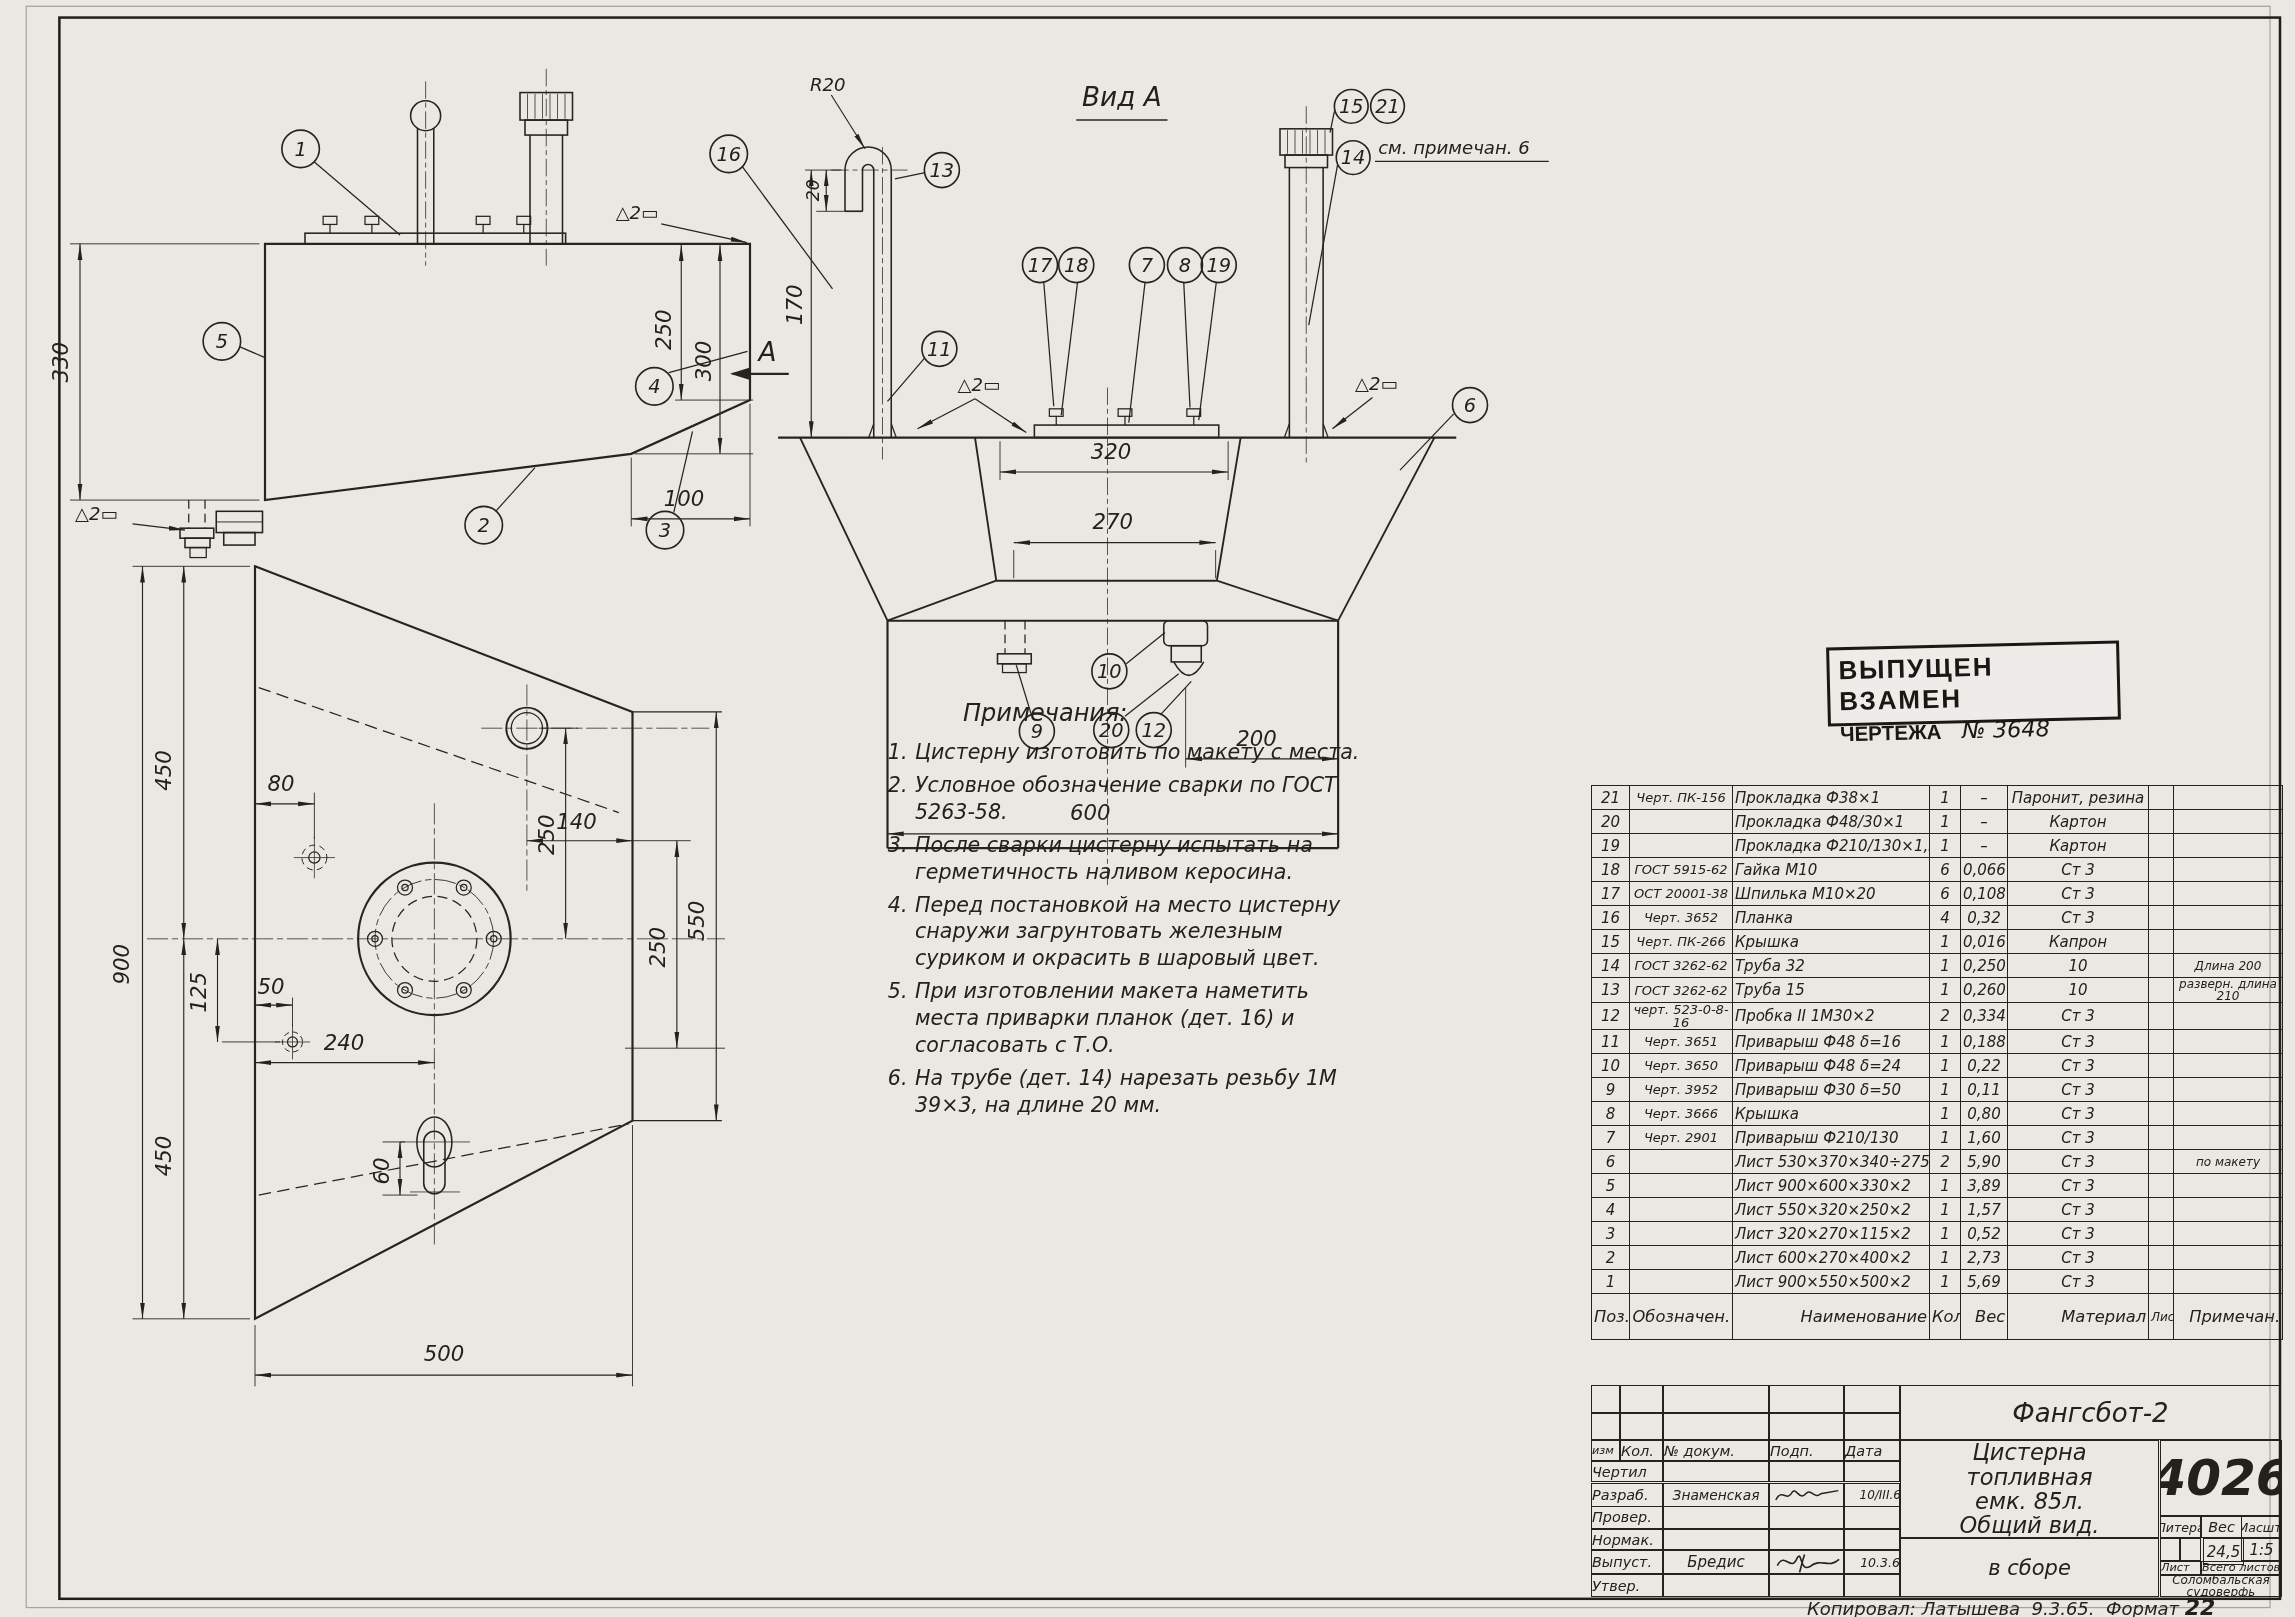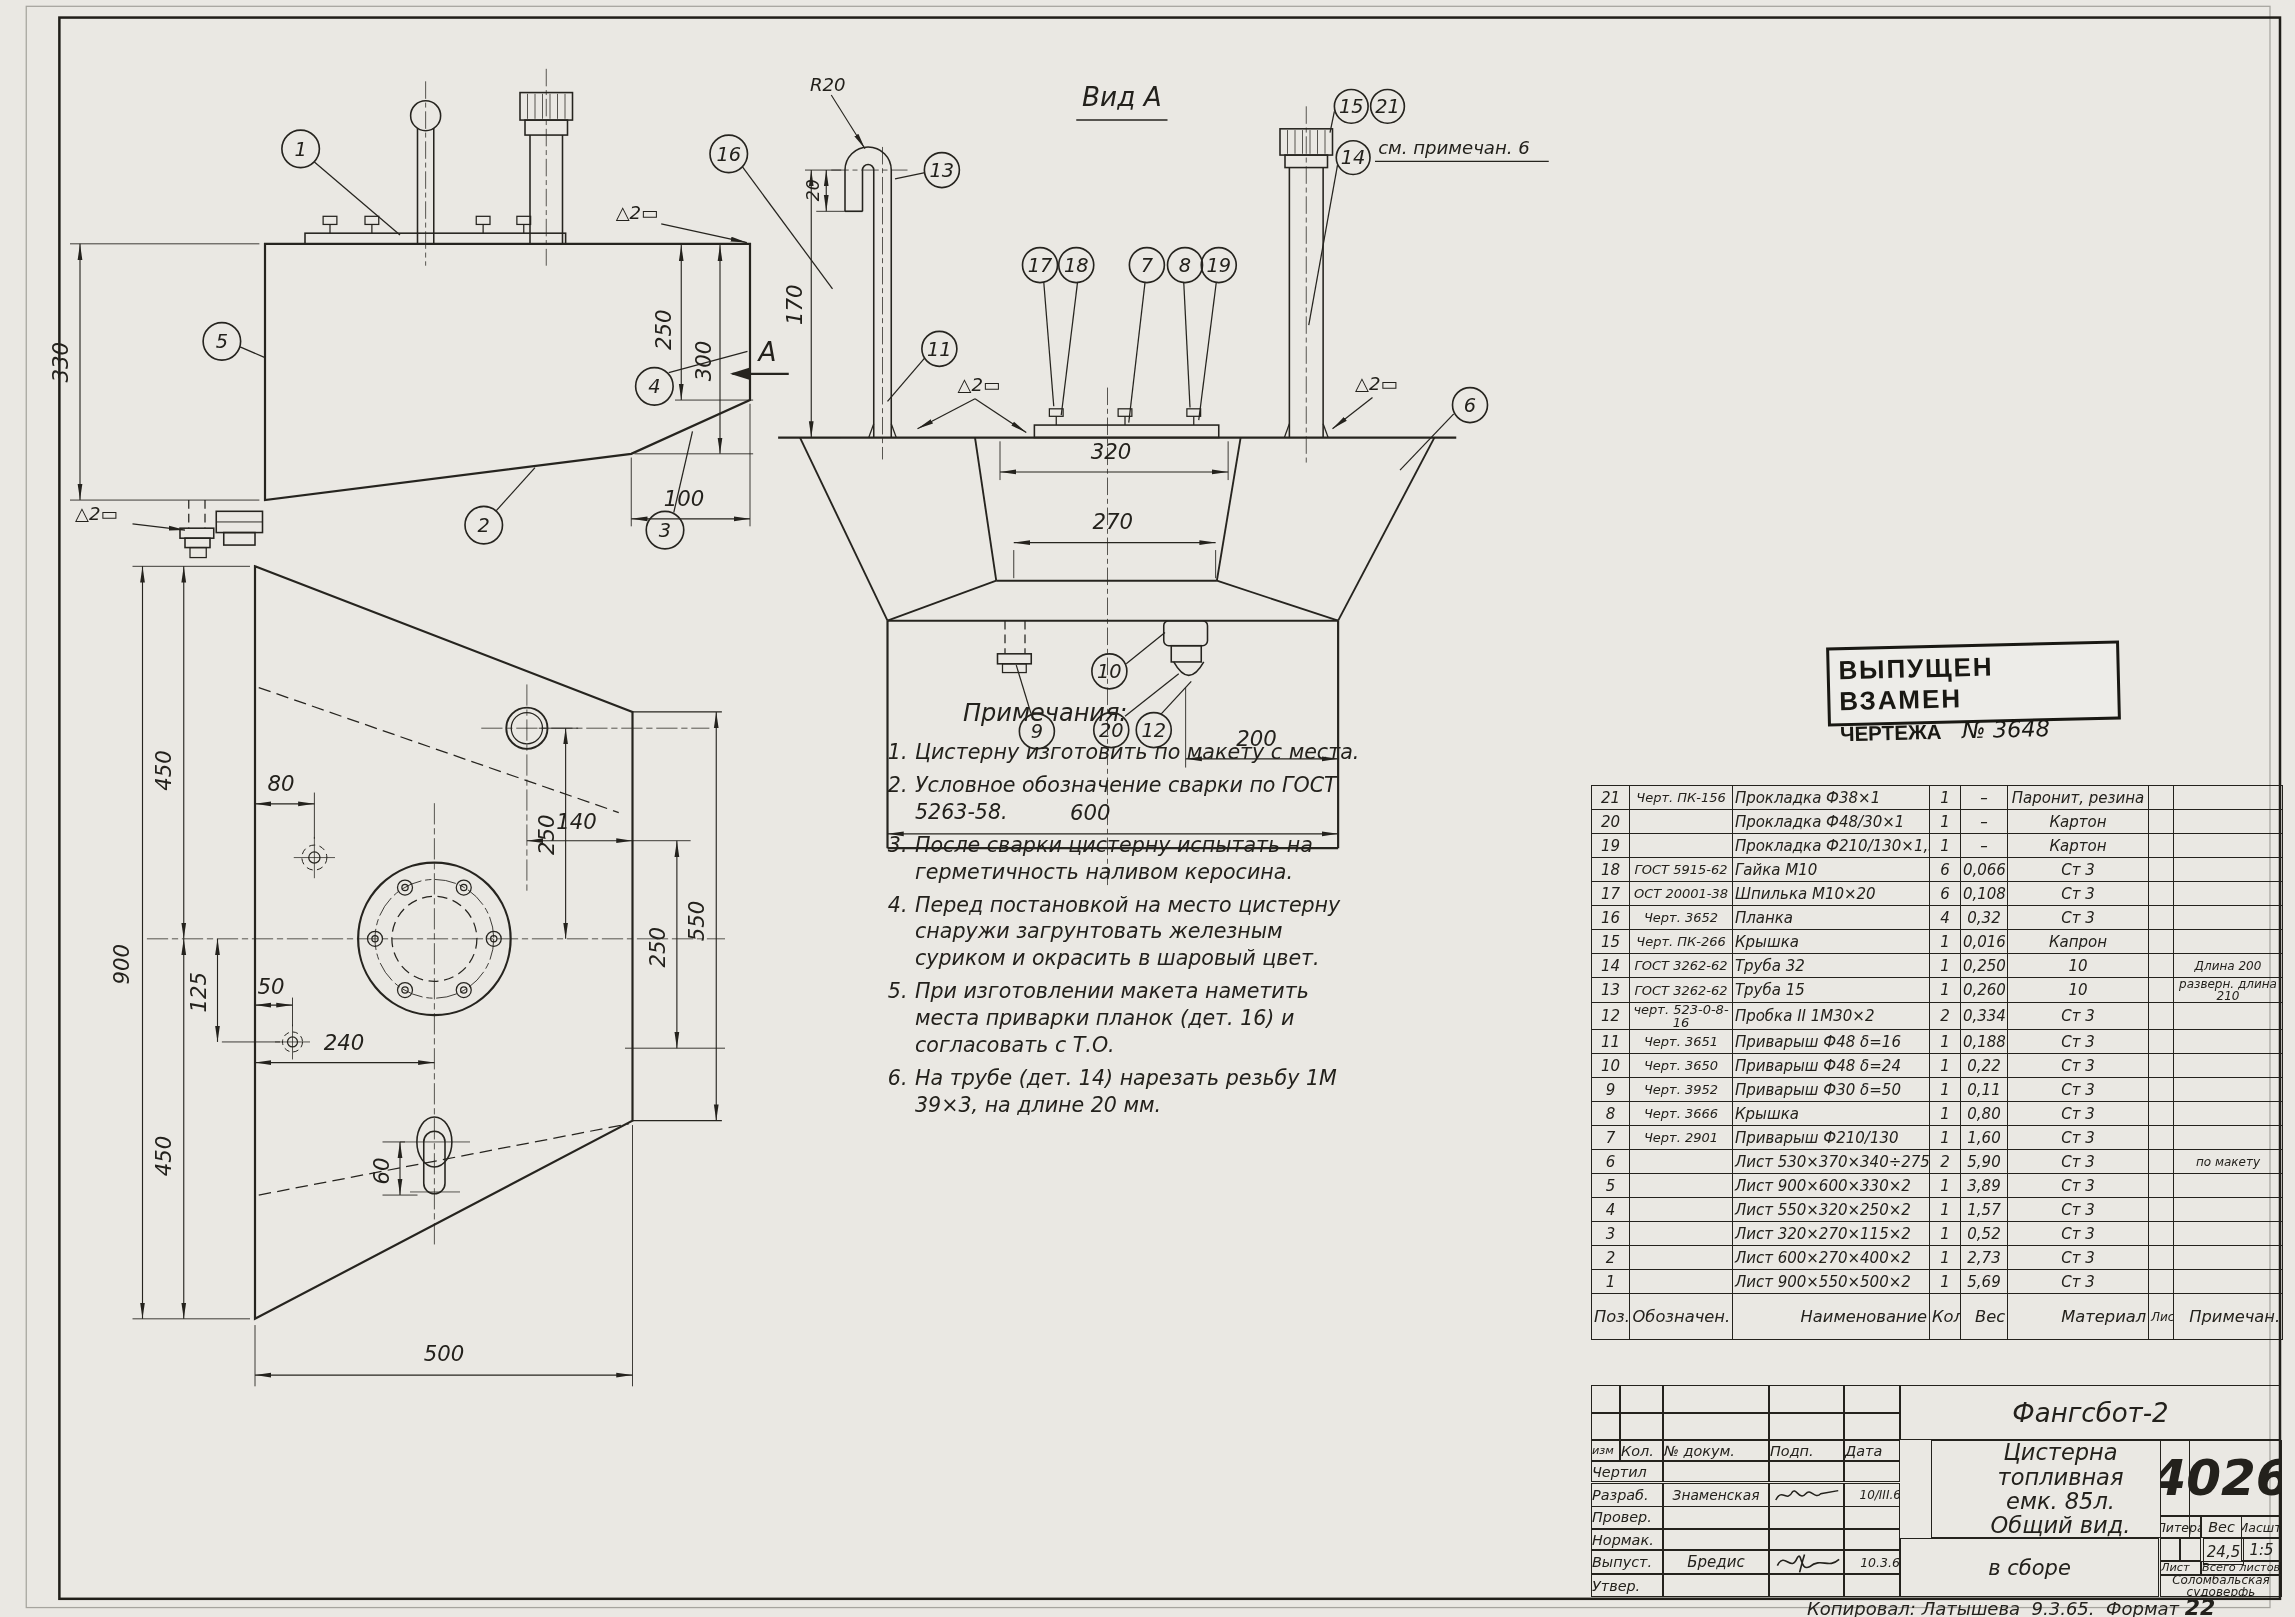--- a/index.html
+++ b/index.html
@@ -35,21 +35,21 @@
   #bom tr.hdr td{height:45px;font-size:16.3px;text-align:right;}
 
   
   #tb{position:absolute;left:1591px;top:1385px;width:691px;height:212px;color:#23211c;}
   .cell{position:absolute;border:1.5px solid #24221d;box-sizing:border-box;display:flex;
         align-items:center;justify-content:center;overflow:hidden;}
   .lab{font:italic 14.4px "DejaVu Sans",sans-serif;justify-content:flex-start;padding-left:0;}
   .ent{font:italic 15px "DejaVu Sans",sans-serif;}
   .dt{font:italic 12px "DejaVu Sans",sans-serif;padding-left:24px;}
   #tb .proj{font:italic 26px "DejaVu Sans",sans-serif;}
-  #tb .ttl{font:italic 22.5px "DejaVu Sans",sans-serif;line-height:1.08;white-space:pre-line;text-align:center;margin-left:31px;}
+  #tb .ttl{font:italic 22.5px "DejaVu Sans",sans-serif;line-height:1.08;white-space:pre-line;text-align:center;}
   #tb .num{font:italic bold 50px "DejaVu Sans",sans-serif;}
   #tb .fact{font:italic 12px "DejaVu Sans",sans-serif;white-space:pre-line;text-align:center;line-height:1;}
 
   
   #footer{position:absolute;left:1807px;top:1595px;color:#23211c;font:italic 18px "DejaVu Sans",sans-serif;}
   #footer .fmt{font-size:22px;font-weight:bold;}
 </style>
 </head>
 <body>
 

